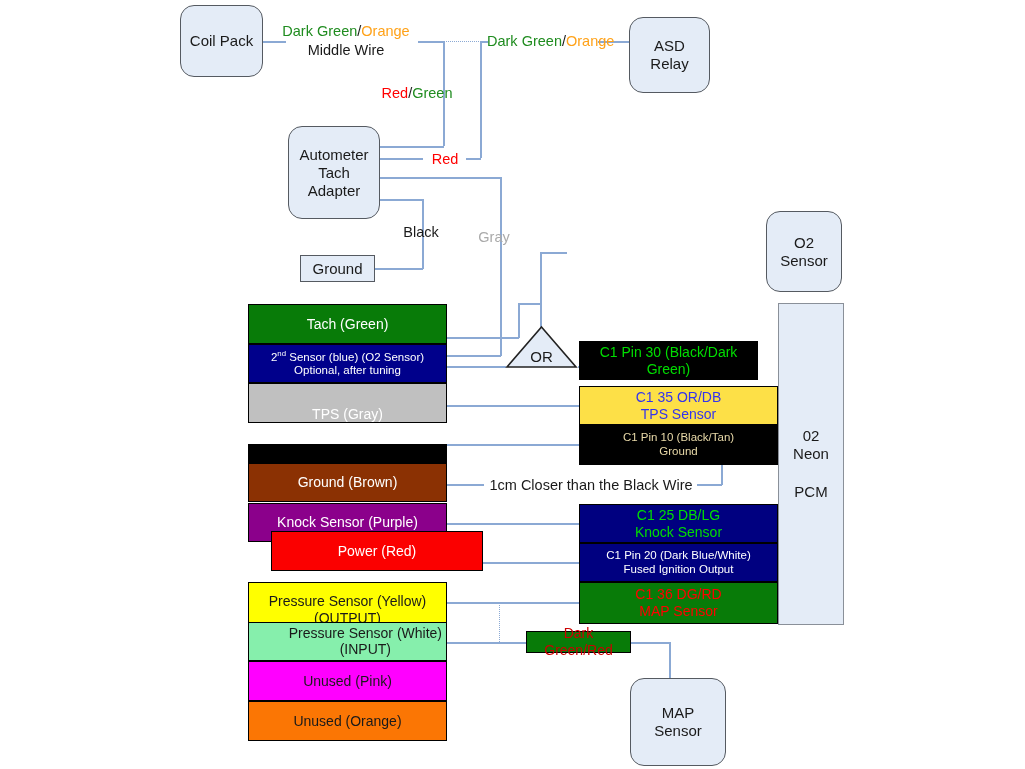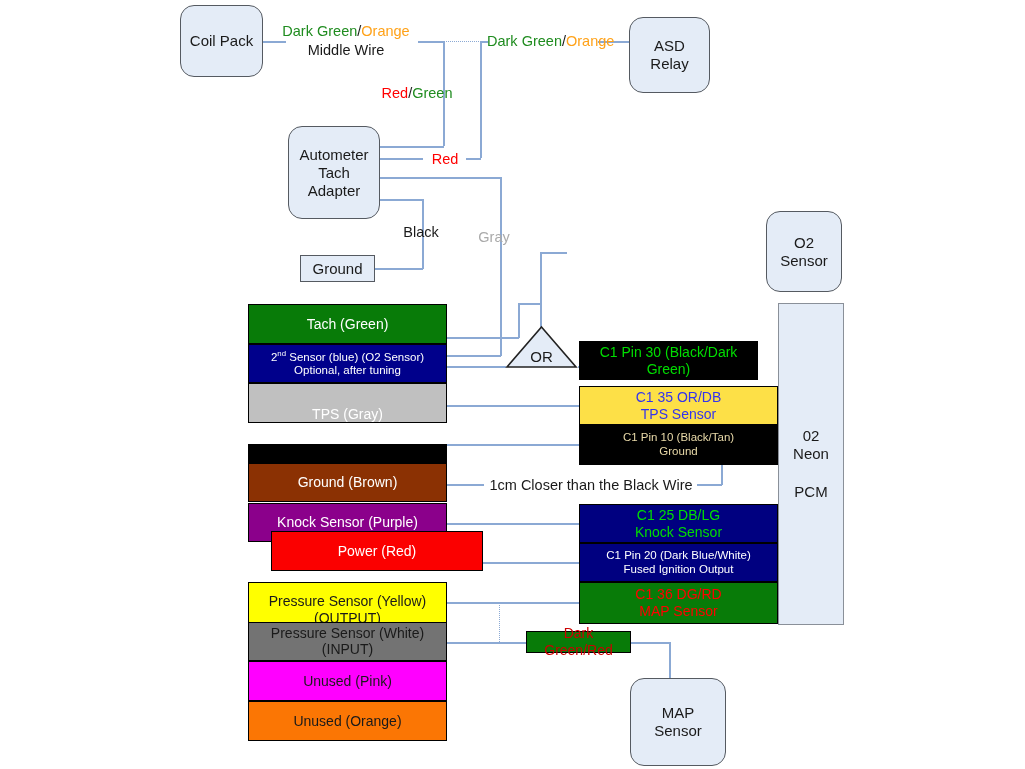--- a/index.html
+++ b/index.html
@@ -212,21 +212,21 @@
 
   <div id="safc-rows">
       <div class="strip" style="left: 248px; top: 304px; width: 199px; height: 39.7px; background: rgb(8, 123, 8); color: rgb(255, 255, 255);"><span>Tach (Green)</span></div>
       <div class="strip small" style="left: 248px; top: 343.7px; width: 199px; height: 39.7px; background: rgb(0, 0, 139); color: rgb(255, 255, 255);"><span>2<sup>nd</sup> Sensor (blue) (O2 Sensor)<br>Optional, after tuning</span></div>
       <div class="strip" style="left: 248px; top: 383.4px; width: 199px; height: 39.7px; background: rgb(192, 192, 192); color: rgb(255, 255, 255); align-items: flex-end;"><span>TPS (Gray)</span></div>
       <div class="strip" style="left: 248px; top: 444px; width: 199px; height: 53px; background: rgb(0, 0, 0); color: #a3a3a3;"><span>Ground (Black)</span></div>
       <div class="strip" style="left: 248px; top: 462.8px; width: 199px; height: 39.7px; background: rgb(139, 49, 3); color: rgb(255, 255, 255);"><span>Ground (Brown)</span></div>
       <div class="strip" style="left: 248px; top: 502.5px; width: 199px; height: 39.7px; background: rgb(139, 0, 139); color: rgb(255, 255, 255);"><span>Knock Sensor (Purple)</span></div>
       <div class="strip" style="left: 248px; top: 531px; width: 212px; height: 39.7px; background: rgb(251, 0, 0); color: rgb(255, 255, 255); margin-left: 23px;"><span>Power (Red)</span></div>
       <div class="strip" style="left: 248px; top: 581.9px; width: 199px; height: 56px; background: rgb(255, 255, 0); color: rgb(26, 26, 26);"><span>Pressure Sensor (Yellow)<br>(OUTPUT)</span></div>
-      <div class="strip" style="left: 248px; top: 621.6px; width: 199px; height: 39.7px; background: #737373; color: rgb(26, 26, 26);"><span>Pressure Sensor (White)<br>(INPUT)</span></div>
+      <div class="strip" style="left: 248px; top: 621.6px; width: 199px; height: 39.7px; background: #86efac; color: rgb(26, 26, 26); justify-content: flex-end;"><span>Pressure Sensor (White)<br>(INPUT)</span></div>
       <div class="strip" style="left: 248px; top: 661.3px; width: 199px; height: 39.7px; background: rgb(255, 0, 255); color: rgb(26, 26, 26);"><span>Unused (Pink)</span></div>
       <div class="strip" style="left: 248px; top: 701px; width: 199px; height: 39.7px; background: rgb(251, 118, 4); color: rgb(26, 26, 26);"><span>Unused (Orange)</span></div>
     </div>
 
   <div id="pcm-strips">
       <div class="strip" style="left: 579px; top: 341px; width: 179px; height: 39px; background: rgb(0, 0, 0); color: rgb(0, 221, 0);"><span>C1 Pin 30 (Black/Dark Green)</span></div>
       <div class="strip" style="left: 579px; top: 386px; width: 199px; height: 39px; background: #fde047; color: rgb(51, 51, 238);"><span>C1 35 OR/DB<br>TPS Sensor</span></div>
       <div class="strip small" style="left: 579px; top: 425px; width: 199px; height: 40px; background: rgb(0, 0, 0); color: rgb(232, 217, 168);"><span>C1 Pin 10 (Black/Tan)<br>Ground</span></div>
       <div class="strip" style="left: 579px; top: 504px; width: 199px; height: 39px; background: rgb(0, 0, 128); color: rgb(0, 221, 0);"><span>C1 25 DB/LG<br>Knock Sensor</span></div>
       <div class="strip small" style="left: 579px; top: 543px; width: 199px; height: 39px; background: rgb(0, 0, 128); color: rgb(255, 255, 255);"><span>C1 Pin 20 (Dark Blue/White)<br>Fused Ignition Output</span></div>

